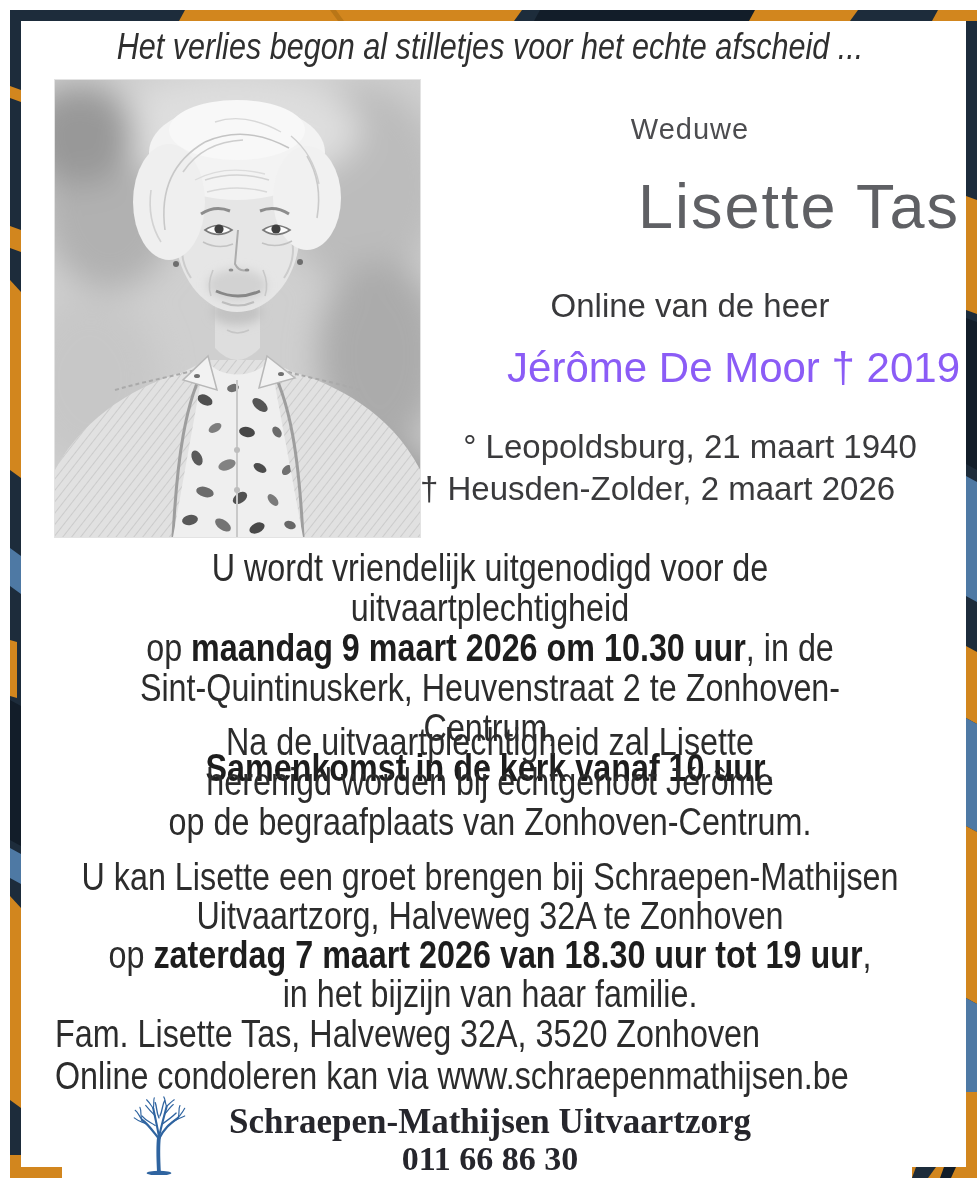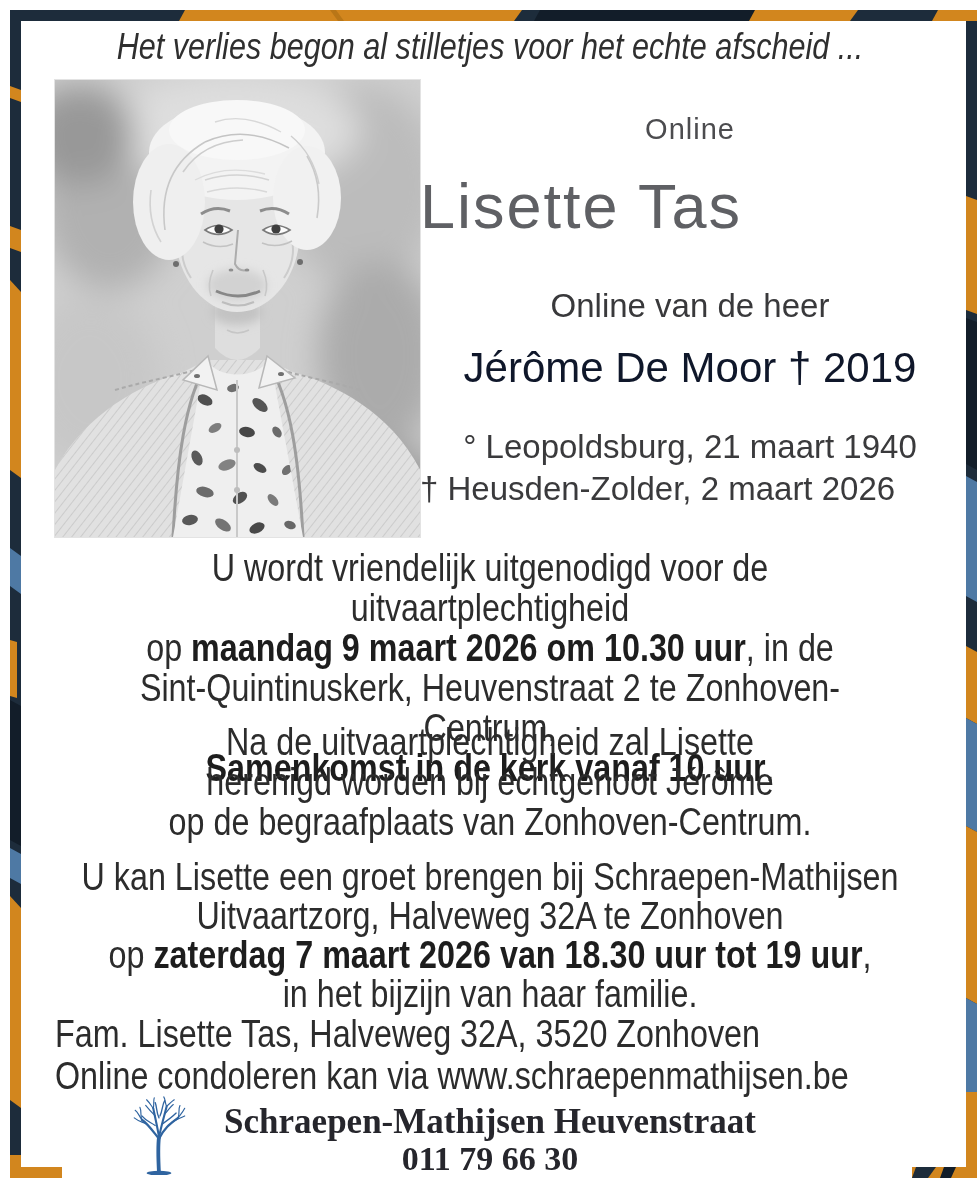--- a/index.html
+++ b/index.html
@@ -14,23 +14,23 @@
   .quote{
     left:0;top:26px;width:980px;text-align:center;
     font-size:36px;font-style:italic;color:#2f2f2f;
     transform:scaleX(0.85);transform-origin:50% 0;letter-spacing:0;
   }
   
   .photo{left:55px;top:80px;width:365px;height:457px;background:#d6d6d6;box-shadow:0 0 0 1px #e3e3e3;}
   .photo svg{display:block;width:100%;height:100%;}
   
   .salutation{left:420px;top:113px;width:540px;text-align:center;font-size:29px;color:#4c4c4f;letter-spacing:1px;}
-  .deceased-name{left:420px;top:170px;width:540px;text-align:left;font-size:63px;color:#5f6064;letter-spacing:2px;}
+  .deceased-name{left:420px;top:170px;width:540px;text-align:right;font-size:63px;color:#5f6064;letter-spacing:2px;}
   .relation{left:420px;top:287px;width:540px;text-align:center;font-size:33px;color:#39393b;}
-  .spouse{left:420px;top:344px;width:540px;text-align:center;font-size:42px;color:#0f172a;}
+  .spouse{left:420px;top:344px;width:540px;text-align:right;font-size:42px;color:#8b5cf6;}
   .born{left:420px;top:428px;width:540px;text-align:center;font-size:33px;color:#3a3a3c;}
   .died{left:420px;top:470px;width:540px;text-align:left;font-size:33px;color:#3a3a3c;}
   
   .para{
     left:0;width:980px;text-align:center;color:#2c2c2c;
     font-size:38px;line-height:40px;
     transform:scaleX(0.85);transform-origin:50% 0;
   }
   .para b{font-weight:700;color:#1d1d1d;}
   .p1{top:548px;}
@@ -195,21 +195,21 @@
     <path d="M208,190 q6,14 2,26" stroke="#c8c8c8" stroke-width="1.6" fill="none"></path>
     <path d="M161,211 q22,10 44,0" stroke="#878787" stroke-width="3" fill="none"></path>
     <path d="M167,222 q16,7 32,0" stroke="#bdbdbd" stroke-width="2" fill="none"></path>
     <path d="M150,100 q32,-10 64,0" stroke="#d3d3d3" stroke-width="1.5" fill="none"></path>
     <path d="M152,112 q30,-8 60,0" stroke="#d8d8d8" stroke-width="1.4" fill="none"></path>
     <circle cx="121" cy="184" r="3" fill="#6e6e6e"></circle>
     <circle cx="245" cy="182" r="3" fill="#6e6e6e"></circle>
   </svg>
 </div>
 
-<div class="abs salutation">Online</div>
+<div class="abs salutation">Weduwe</div>
 <div class="abs deceased-name">Lisette Tas</div>
 <div class="abs relation">Online van de heer</div>
 <div class="abs spouse">Jérôme De Moor † 2019</div>
 <div class="abs born">° Leopoldsburg, 21 maart 1940</div>
 <div class="abs died">† Heusden-Zolder, 2 maart 2026</div>
 
 <div class="abs para p1">
   <div><span>U wordt vriendelijk uitgenodigd voor de uitvaartplechtigheid</span></div>
   <div><span>op </span><b>maandag 9 maart 2026 om 10.30 uur</b><span>, in de</span></div>
   <div><span>Sint-Quintinuskerk, Heuvenstraat 2 te Zonhoven-Centrum,</span></div>
@@ -255,14 +255,14 @@
       <path d="M50,24 C52,19 50,15 52,11" stroke-width="1.2"></path>
       <path d="M44,28 C49,26 52,24 57,22" stroke-width="1.2"></path>
       <path d="M26,32 C20,28 16,27 12,22" stroke-width="1.4"></path>
       <path d="M34,30 C40,26 44,23 48,19" stroke-width="1.4"></path>
       <path d="M30,24 C27,18 28,13 26,8" stroke-width="1.4"></path>
       <path d="M31,22 C34,16 33,11 36,6" stroke-width="1.4"></path>
     </g>
     <ellipse cx="30" cy="82" rx="13" ry="2.4" fill="#2f64a0"></ellipse>
   </svg>
 </div>
-<div class="abs company">Schraepen-Mathijsen Heuvenstraat</div>
-<div class="abs phone">011 79 66 30</div>
+<div class="abs company">Schraepen-Mathijsen Uitvaartzorg</div>
+<div class="abs phone">011 66 86 30</div>
 
 </body></html>

